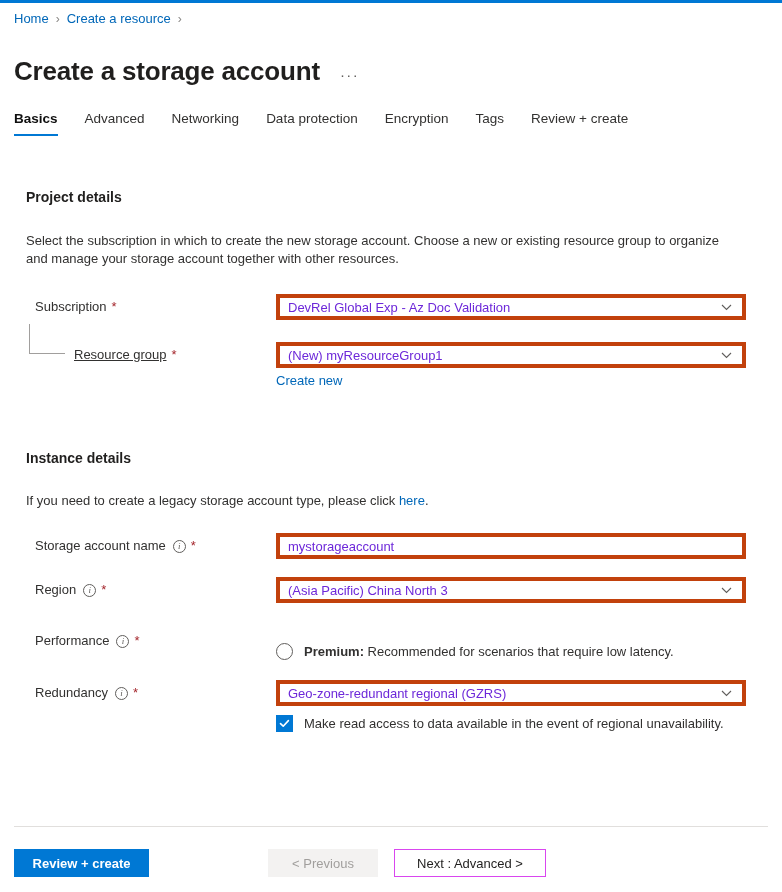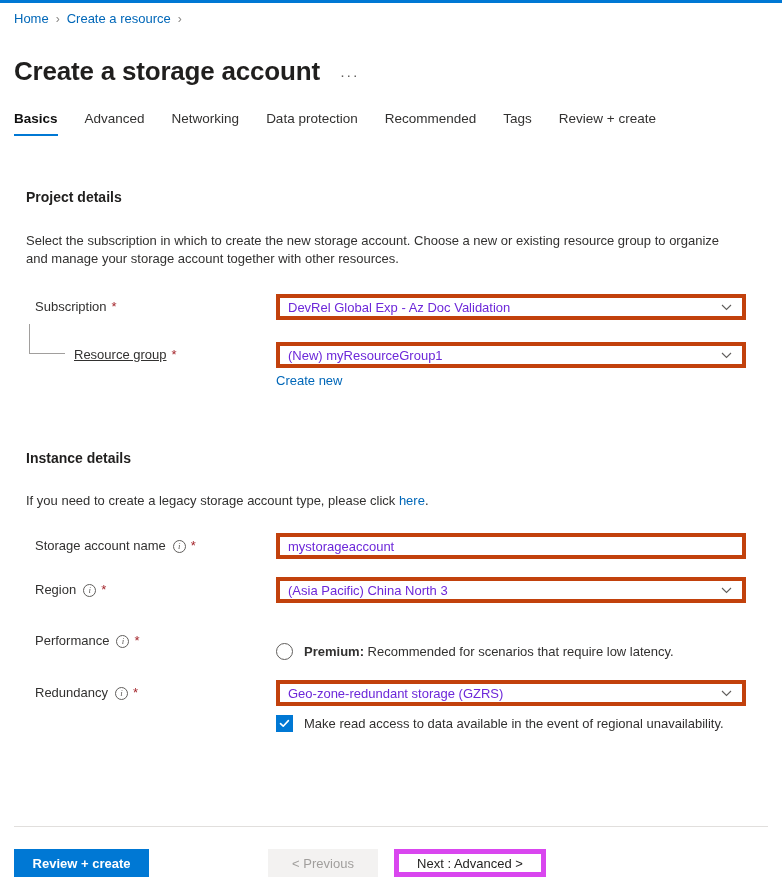--- a/index.html
+++ b/index.html
@@ -326,21 +326,21 @@
     color: #a19f9d;
     border: none;
     font-weight: 400;
     cursor: default;
   }
   .btn-secondary {
     left: 394px;
     width: 152px;
     background: #ffffff;
     color: #201f1e;
-    border: 5px solid #d946ef;
+    border: 1px solid #d946ef;
     font-weight: 400;
   }
 </style>
 </head>
 <body>
 
 <div class="top-band"></div>
 
 <nav class="breadcrumb">
   <a class="crumb-link">Home</a>
@@ -352,21 +352,21 @@
 <div class="page-title-row">
   <h1 class="page-title">Create a storage account</h1>
   <span class="ellipsis-btn">···</span>
 </div>
 
 <div class="tabs">
   <div class="tab active">Basics</div>
   <div class="tab">Advanced</div>
   <div class="tab">Networking</div>
   <div class="tab">Data protection</div>
-  <div class="tab">Recommended</div>
+  <div class="tab">Encryption</div>
   <div class="tab">Tags</div>
   <div class="tab">Review + create</div>
 </div>
 
 <div class="content">
 
   <div class="section-head" style="margin-top:14px;">Project details</div>
   <div class="section-desc" style="margin-top:27px;">Select the subscription in which to create the new storage account. Choose a new or existing resource group to organize and manage your storage account together with other resources.</div>
 
   <div class="row" style="margin-top:26px;">
@@ -457,21 +457,21 @@
   </div>
 
   <div class="row" style="margin-top:20px;">
     <div class="label-cell">
       <span class="label-text">Redundancy</span>
       <span class="info-icon">i</span>
       <span class="req">*</span>
     </div>
     <div class="field-cell">
       <div class="control">
-        <span class="val">Geo-zone-redundant storage (GZRS)</span>
+        <span class="val">Geo-zone-redundant regional (GZRS)</span>
         <span class="chev">
           <svg width="11" height="11" viewBox="0 0 11 11">
               <path d="M1 3 L5.5 7.5 L10 3" fill="none" stroke="#605e5c" stroke-width="1.1"></path>
             </svg>
         </span>
       </div>
       <label class="check-line">
         <span class="checkbox">
           <svg width="11" height="11" viewBox="0 0 11 11">
               <path d="M1.5 5.6 L4.2 8.2 L9.4 2.6" fill="none" stroke="#ffffff" stroke-width="1.6" stroke-linecap="round" stroke-linejoin="round"></path>

